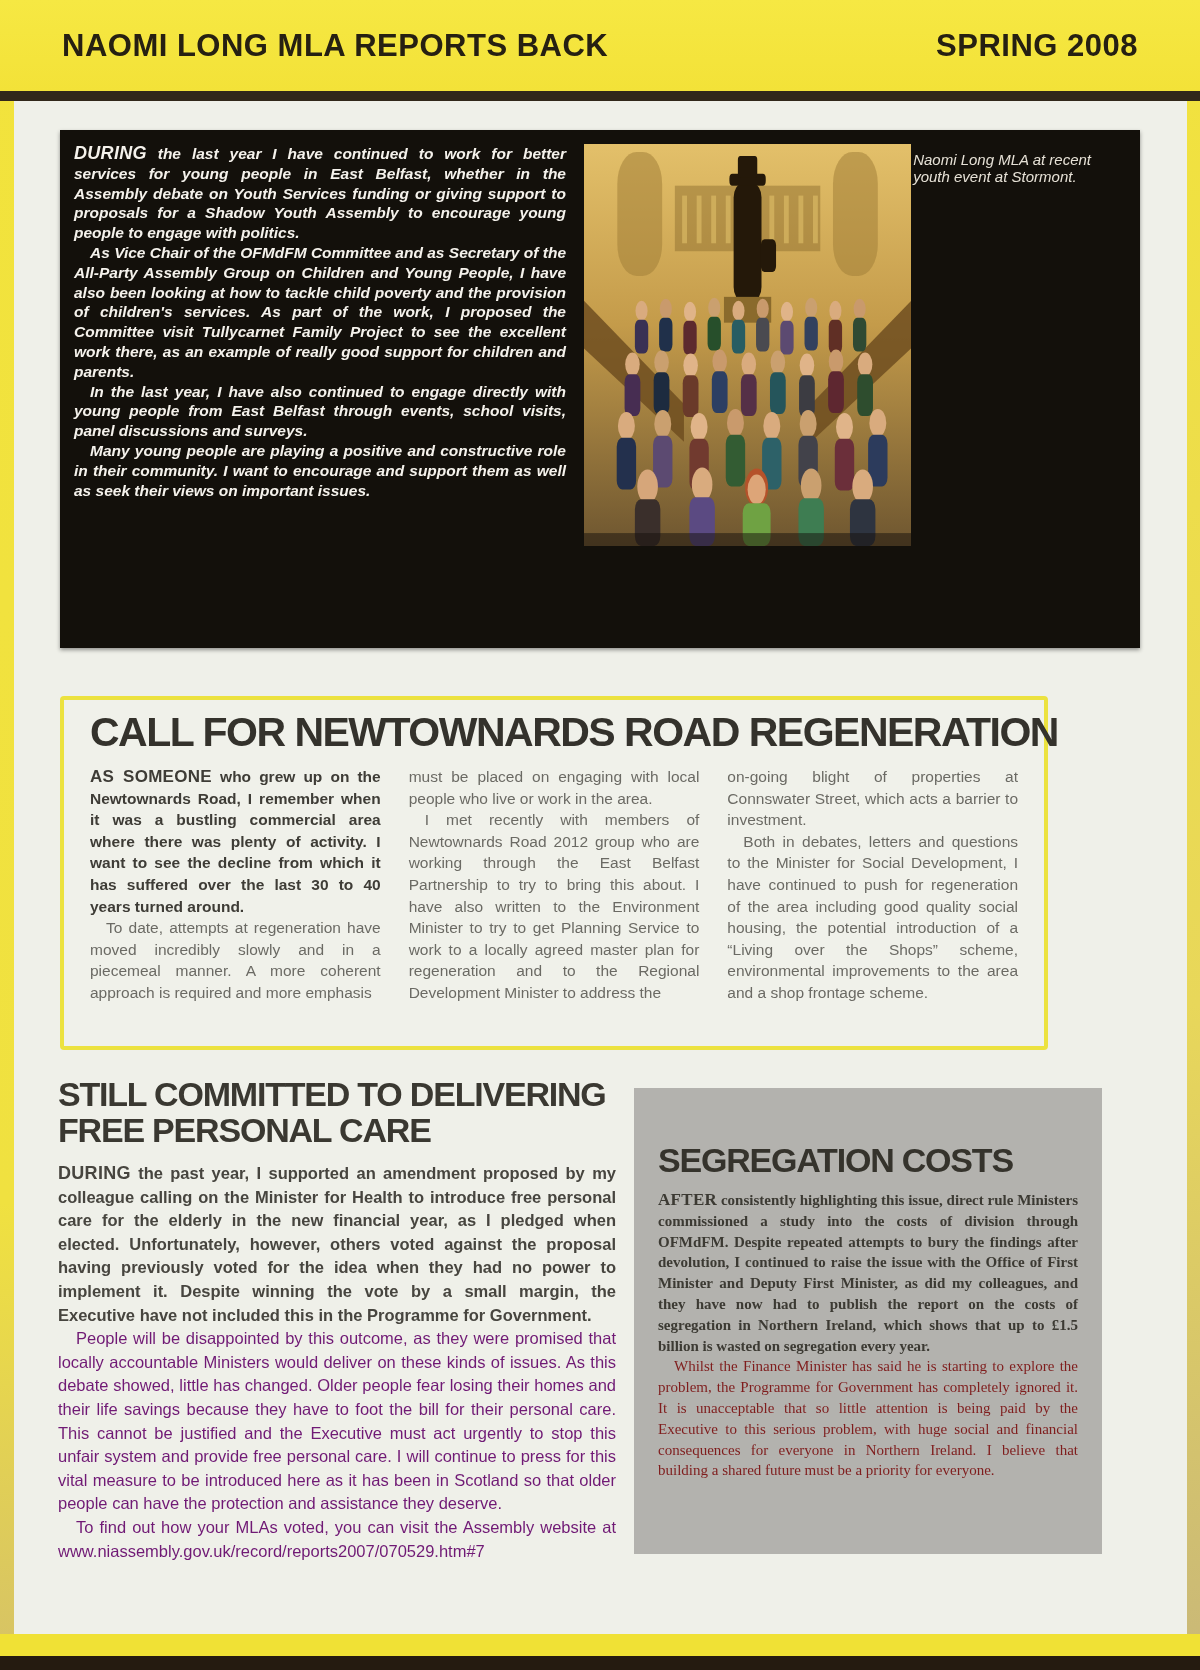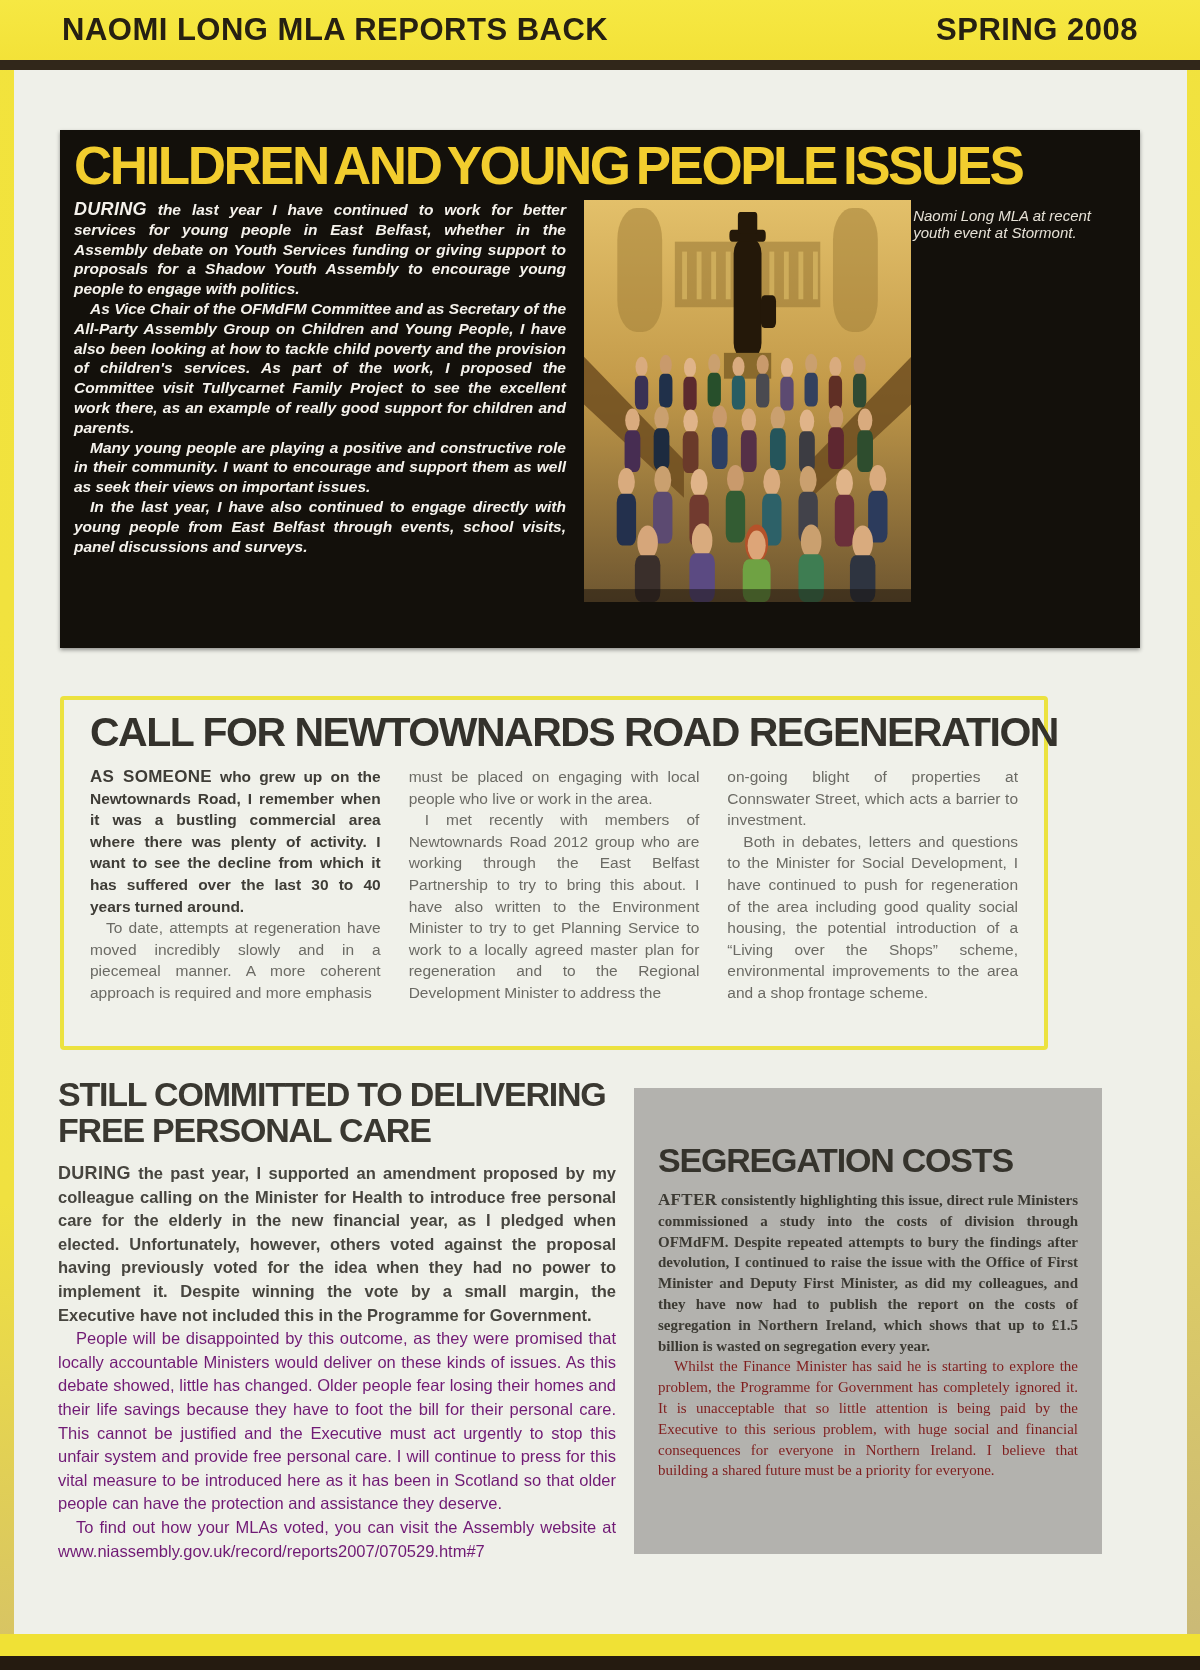--- a/index.html
+++ b/index.html
@@ -13,21 +13,21 @@
     background:linear-gradient(180deg,#f2e33c 0%,#f0e140 72%,#d6c266 100%); z-index:3; }
   .edge-right { position:absolute; right:0; top:0; width:13px; height:1670px;
     background:linear-gradient(180deg,#f2e33c 0%,#e8d75a 60%,#c9b878 100%); z-index:3; }
   .bottom-yellow { position:absolute; left:0; top:1634px; width:1200px; height:22px;
     background:#f0e135; z-index:4; }
   .bottom-dark { position:absolute; left:0; top:1656px; width:1200px; height:14px;
     background:#251b10; z-index:5; }
 
   
   .masthead {
-    position:absolute; left:0; top:0; width:1200px; height:70px; z-index:6;
+    position:absolute; left:0; top:0; width:1200px; height:101px; z-index:6;
     background:linear-gradient(180deg,#f6e843 0%,#f3e238 100%);
     border-bottom:10px solid #31271a;
     display:flex; justify-content:space-between; align-items:center;
     padding:0 62px; box-sizing:border-box;
   }
   .masthead-title, .masthead-issue {
     font-size:31px; font-weight:700; color:#262012; letter-spacing:0.5px;
   }
 
   
@@ -105,27 +105,26 @@
 <div class="edge-right"></div>
 <div class="bottom-yellow"></div>
 <div class="bottom-dark"></div>
 
 <div class="masthead">
   <span class="masthead-title">NAOMI LONG MLA REPORTS BACK</span>
   <span class="masthead-issue">SPRING 2008</span>
 </div>
 
 <div class="black-panel">
-  <h1 class="black-title">CHILDREN AND YOUNG PEOPLE ISSUES</h1>
   <div class="black-cols">
     <div class="black-text">
       <p><span class="lead-word">DURING</span> <span>the last year I have continued to work for better services for young people in East Belfast, whether in the Assembly debate on Youth Services funding or giving support to proposals for a Shadow Youth Assembly to encourage young people to engage with politics.</span></p>
       <p class="indent">As Vice Chair of the OFMdFM Committee and as Secretary of the All-Party Assembly Group on Children and Young People, I have also been looking at how to tackle child poverty and the provision of children's services. As part of the work, I proposed the Committee visit Tullycarnet Family Project to see the excellent work there, as an example of really good support for children and parents.</p>
+      <p class="indent">In the last year, I have also continued to engage directly with young people from East Belfast through events, school visits, panel discussions and surveys.</p>
       <p class="indent">Many young people are playing a positive and constructive role in their community. I want to encourage and support them as well as seek their views on important issues.</p>
-      <p class="indent">In the last year, I have also continued to engage directly with young people from East Belfast through events, school visits, panel discussions and surveys.</p>
     </div>
     <div class="photo-col">
       <div class="photo-frame">
         <svg viewBox="0 0 540 405" preserveAspectRatio="none" aria-hidden="true">
           <defs>
             <linearGradient id="pg" x1="0" y1="0" x2="0" y2="1">
               <stop offset="0" stop-color="#e3c06a"></stop>
               <stop offset="0.45" stop-color="#c49b4a"></stop>
               <stop offset="1" stop-color="#6e5630"></stop>
             </linearGradient>

